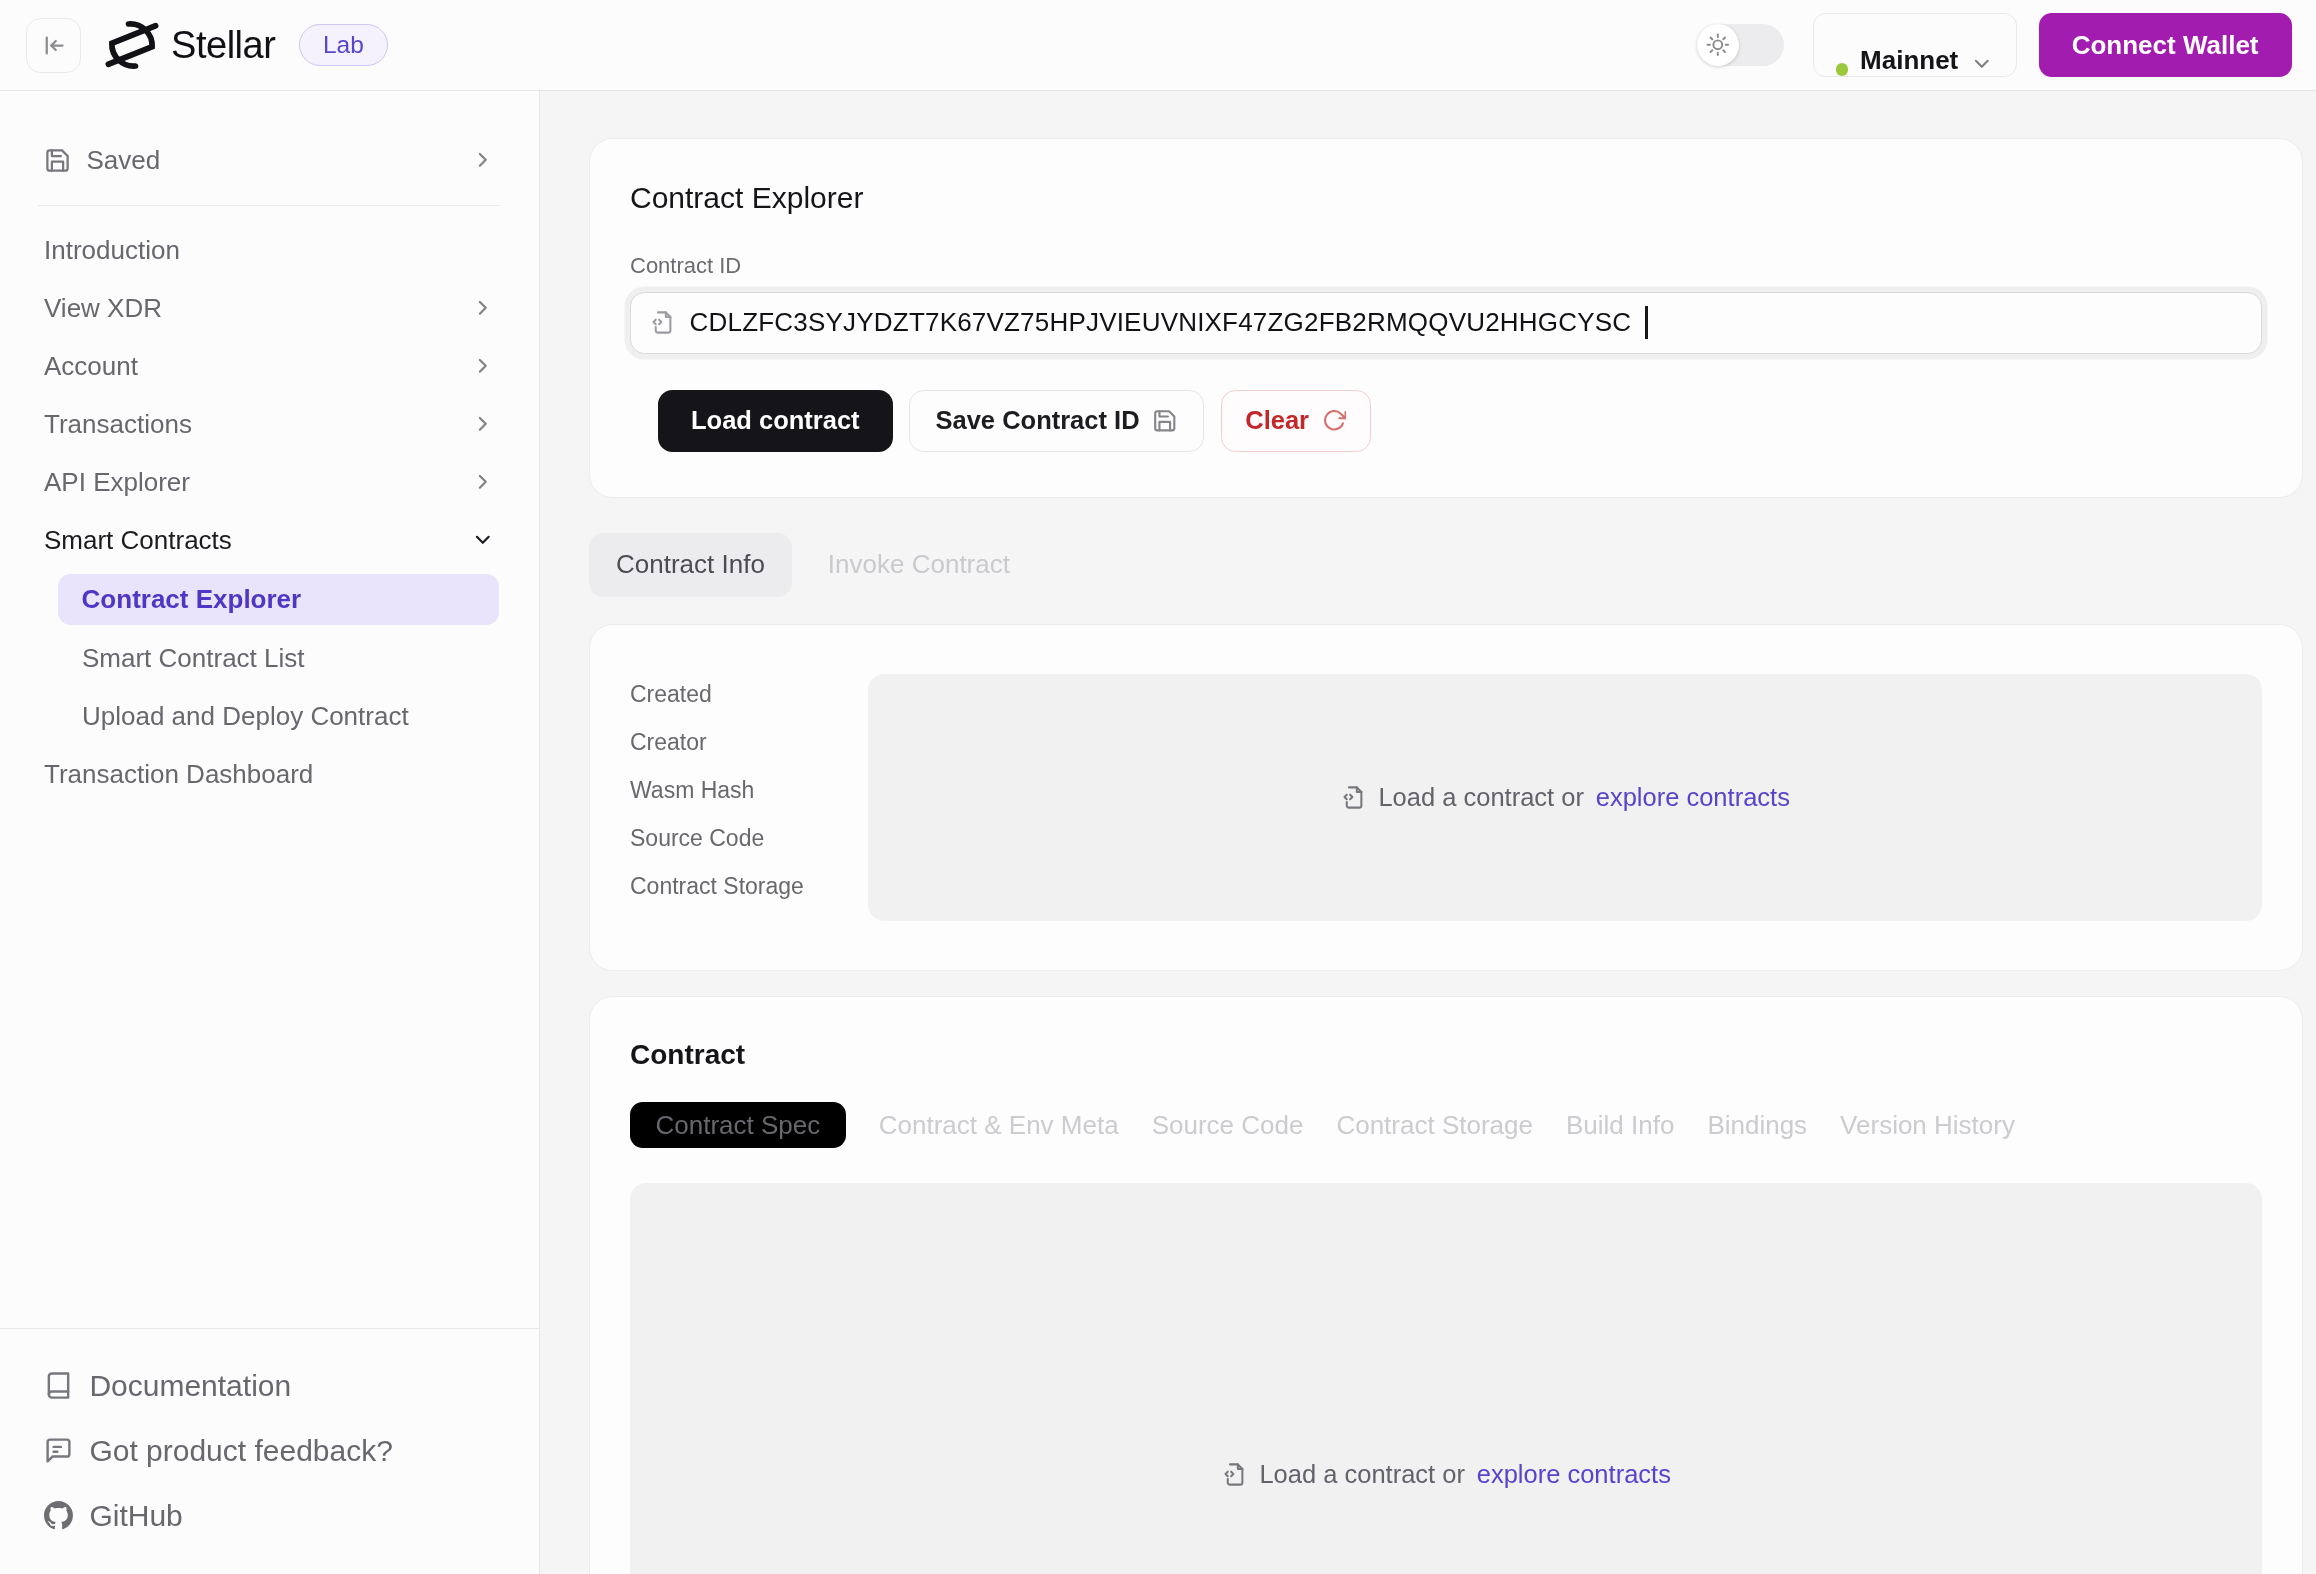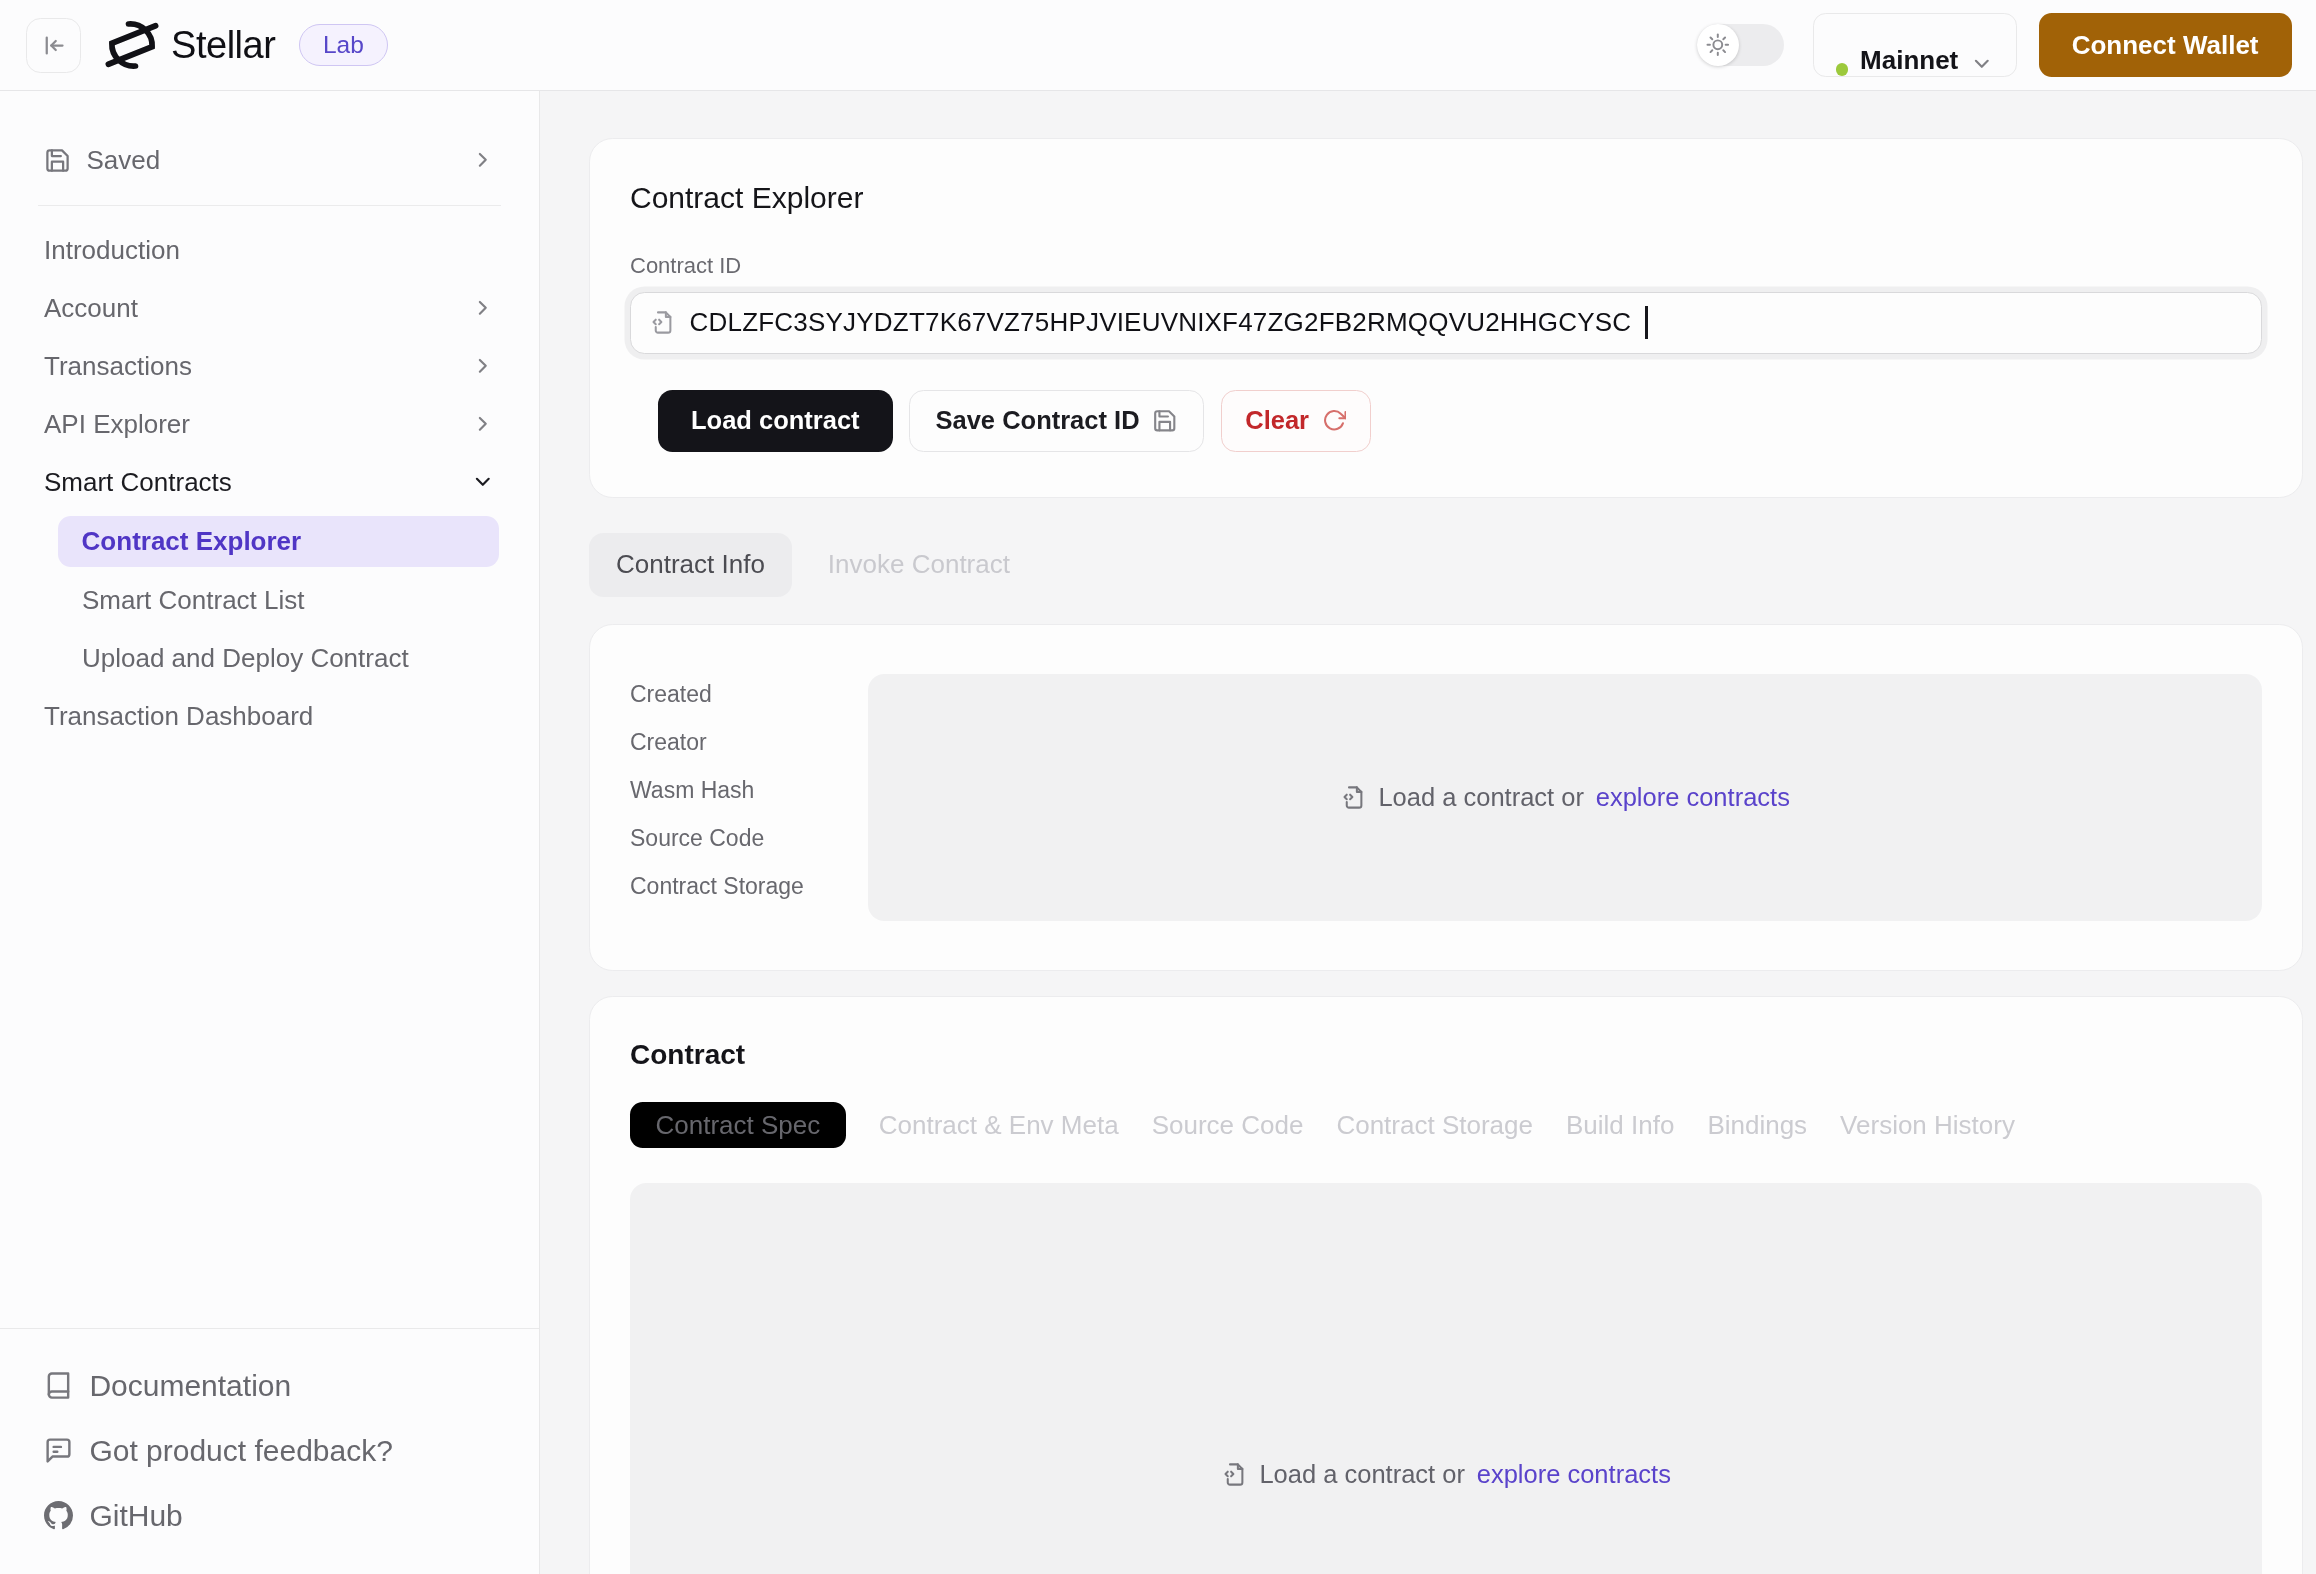--- a/index.html
+++ b/index.html
@@ -38,21 +38,21 @@
     display:flex; align-items:center; justify-content:center; color:#8b8b90;
   }
   .network-btn {
     margin-left:29px; height:64px; padding:0 22px; border-radius:12.7px;
     border:1.8px solid #e9e9ea; background:#fcfcfd; display:flex; align-items:flex-end;
     gap:11.8px; font-size:26px; font-weight:bold; color:#141419; cursor:pointer;
   }
   .net-dot { width:12.7px; height:12.7px; border-radius:50%; background:#9cc93c; }
   .wallet-btn {
     margin-left:22px; height:64px; padding:0 33px; border-radius:12.7px;
-    background:#a16207; color:#ffffff; font-size:26px; font-weight:bold;
+    background:#a21caf; color:#ffffff; font-size:26px; font-weight:bold;
     border:none; display:flex; align-items:center; cursor:pointer;
   }
 
   
   .shell { flex:1; display:flex; min-height:0; }
 
   
   aside {
     width:540px; flex:0 0 auto; background:#fcfcfd; border-right:1.8px solid #e8e8e9;
     display:flex; flex-direction:column;
@@ -212,20 +212,28 @@
               </svg>
           </span>
         </div>
 
         <div class="nav-divider"></div>
 
         <div class="nav-row">
           <span>Introduction</span>
         </div>
         <div class="nav-row">
+          <span>View XDR</span>
+          <span class="chev">
+              <svg width="23.6" height="23.6" viewBox="0 0 24 24" fill="none" stroke="currentColor" stroke-width="2.2" stroke-linecap="round" stroke-linejoin="round">
+                <polyline points="9 6 15 12 9 18"></polyline>
+              </svg>
+            </span>
+        </div>
+        <div class="nav-row">
           <span>Account</span>
           <span class="chev">
               <svg width="23.6" height="23.6" viewBox="0 0 24 24" fill="none" stroke="currentColor" stroke-width="2.2" stroke-linecap="round" stroke-linejoin="round">
                 <polyline points="9 6 15 12 9 18"></polyline>
               </svg>
             </span>
         </div>
         <div class="nav-row">
           <span>Transactions</span>
           <span class="chev">

